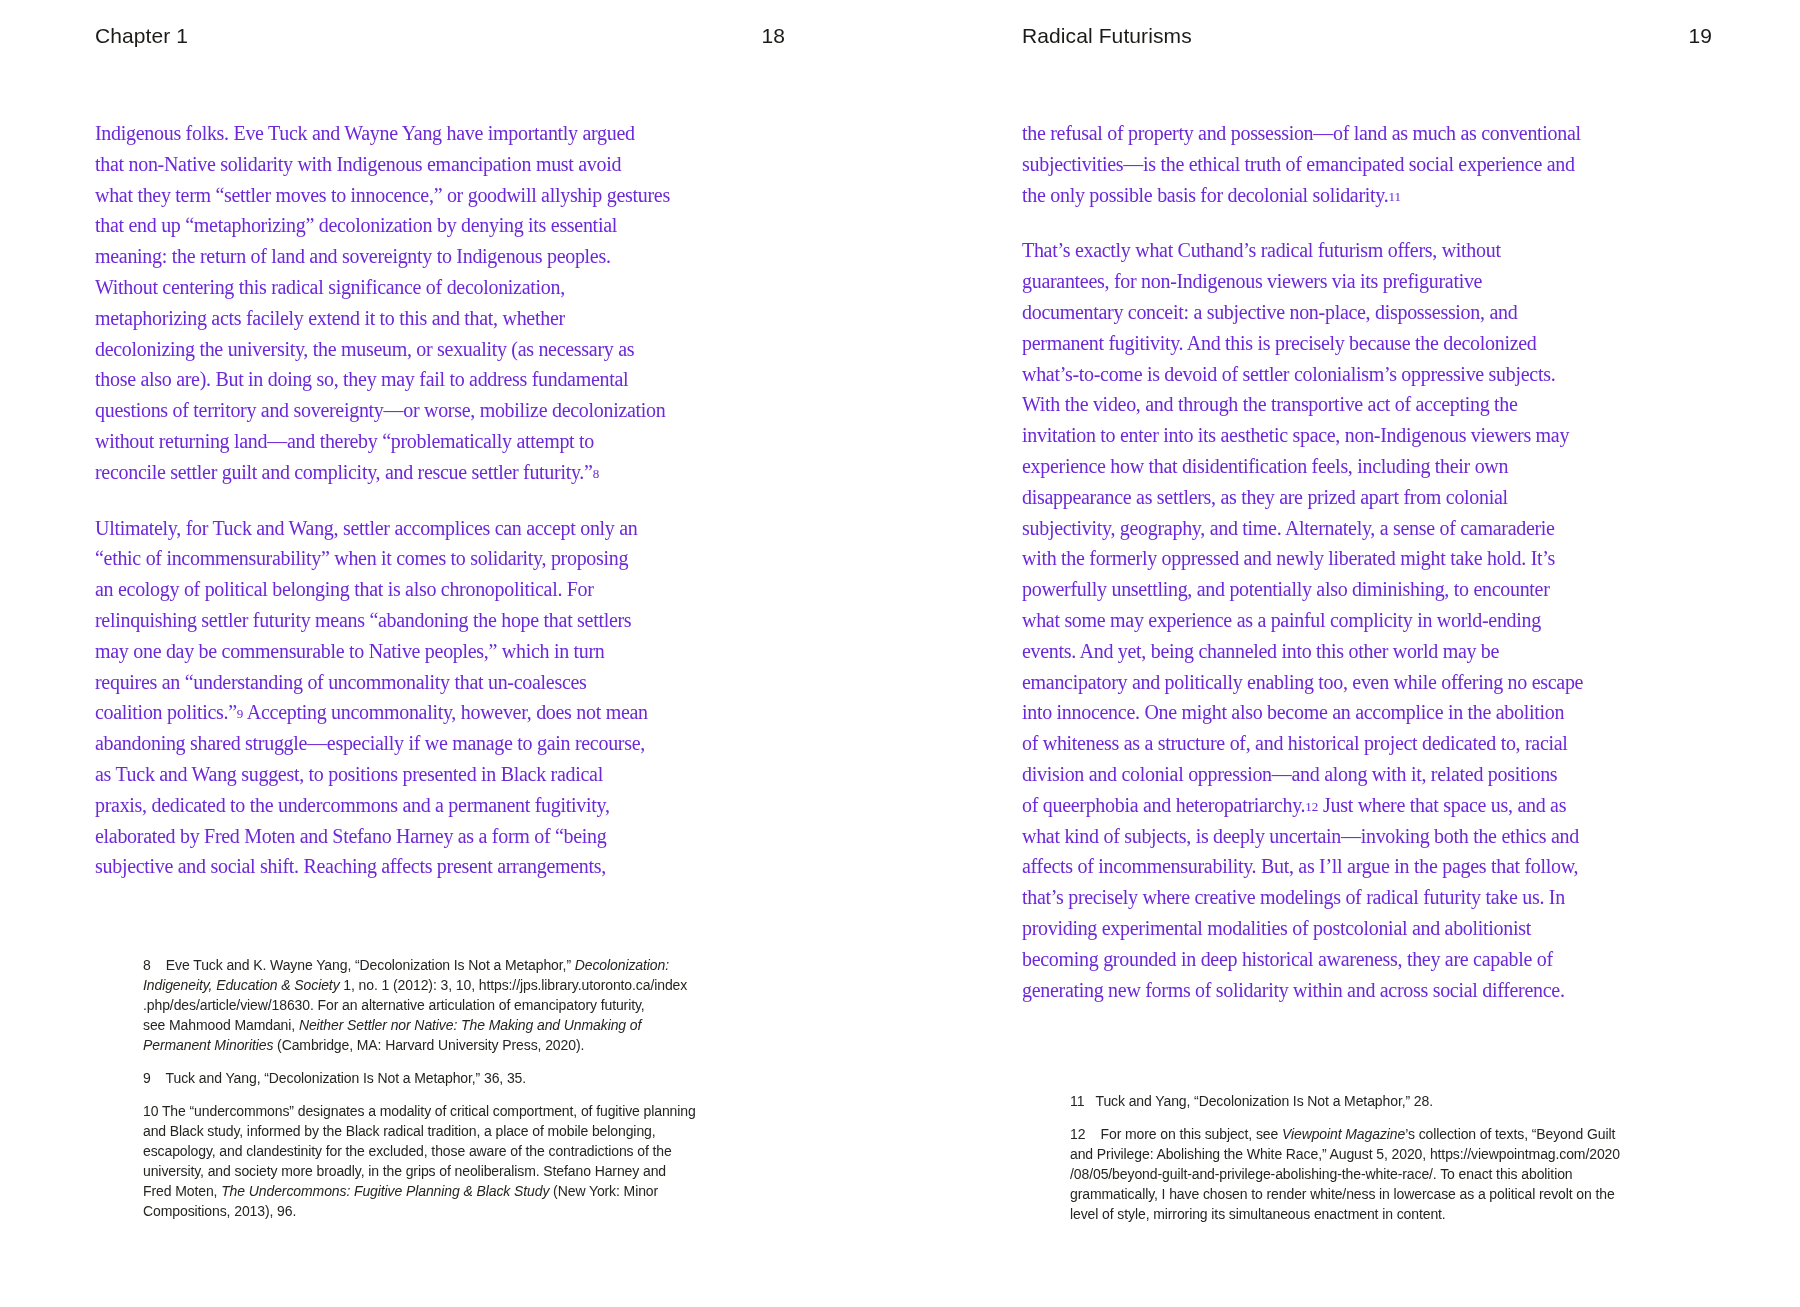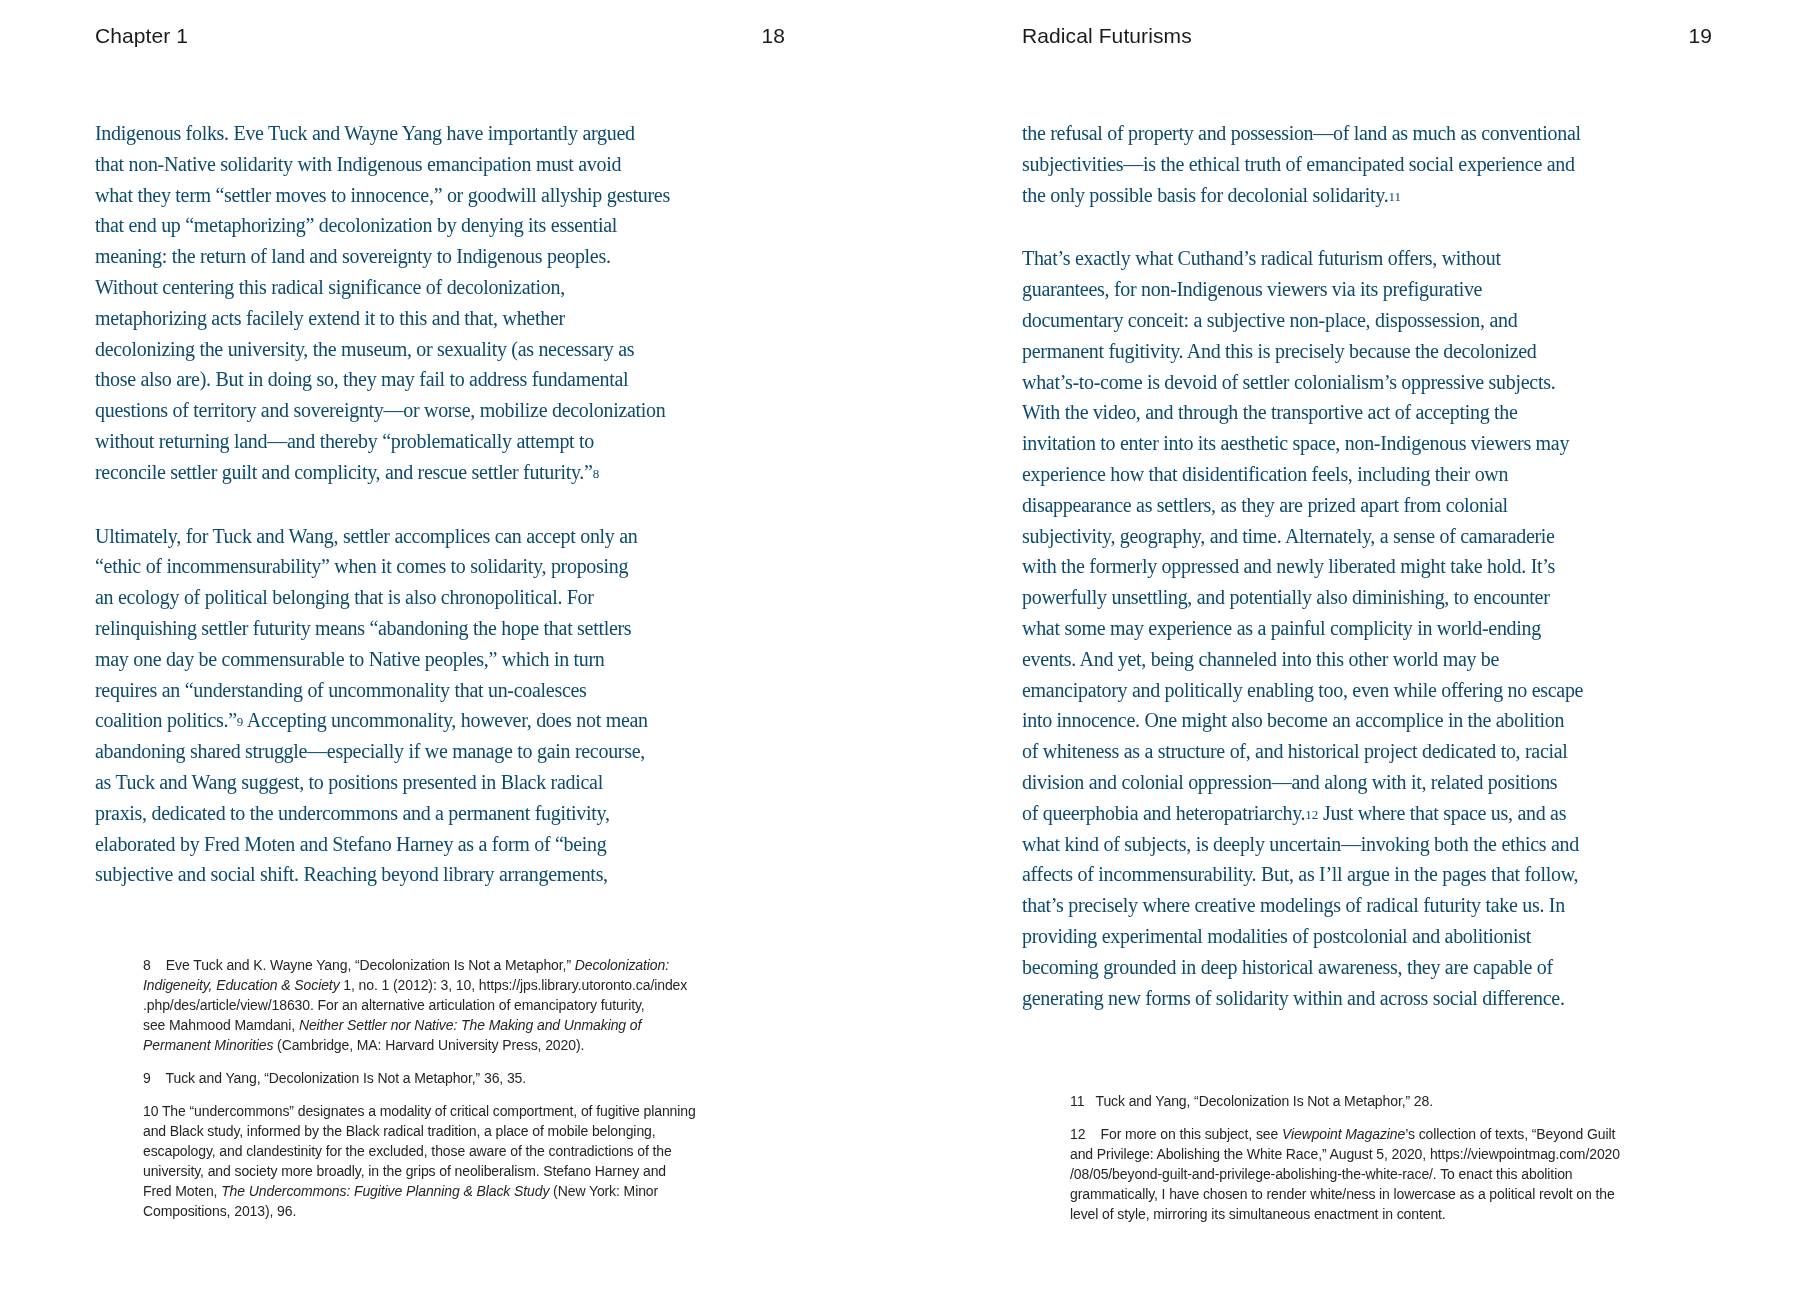--- a/index.html
+++ b/index.html
@@ -19,23 +19,23 @@
     display: flex; justify-content: space-between; align-items: flex-end;
     font-family: "Liberation Sans", "DejaVu Sans", sans-serif;
     font-size: 21px; line-height: 24px; letter-spacing: 0.1px;
     color: #1c1b19;
   }
 
   .body-text {
     position: absolute; left: 0; top: 118px; width: 690px;
     font-family: "Liberation Serif", "DejaVu Serif", serif;
     font-size: 20px; letter-spacing: -0.3px;
-    color: #0c4a6e;
+    color: #6d28d9;
   }
-  .para + .para { margin-top: 33px; }
+  .para + .para { margin-top: 25px; }
   .bl { height: 30.8px; line-height: 30.8px; white-space: pre; }
   .sup {
     font-size: 13px; letter-spacing: 0;
     vertical-align: baseline; position: relative; top: -1px;
   }
 
   .footnotes {
     position: absolute; left: 48px; width: 625px;
     font-family: "Liberation Sans", "DejaVu Sans", sans-serif;
     font-size: 14px; letter-spacing: -0.1px;
@@ -75,21 +75,21 @@
         <div class="bl"><span>“ethic of incommensurability” when it comes to solidarity, proposing</span></div>
         <div class="bl"><span>an ecology of political belonging that is also chronopolitical. For</span></div>
         <div class="bl"><span>relinquishing settler futurity means “abandoning the hope that settlers</span></div>
         <div class="bl"><span>may one day be commensurable to Native peoples,” which in turn</span></div>
         <div class="bl"><span>requires an “understanding of uncommonality that un-coalesces</span></div>
         <div class="bl"><span>coalition politics.”</span><span class="sup">9</span><span> Accepting uncommonality, however, does not mean</span></div>
         <div class="bl"><span>abandoning shared struggle—especially if we manage to gain recourse,</span></div>
         <div class="bl"><span>as Tuck and Wang suggest, to positions presented in Black radical</span></div>
         <div class="bl"><span>praxis, dedicated to the undercommons and a permanent fugitivity,</span></div>
         <div class="bl"><span>elaborated by Fred Moten and Stefano Harney as a form of “being</span></div>
-        <div class="bl"><span>subjective and social shift. Reaching beyond library arrangements,</span></div>
+        <div class="bl"><span>subjective and social shift. Reaching affects present arrangements,</span></div>
       </div>
     </div>
   <div class="footnotes">
       <div class="note">
         <div class="fl"><span>8    Eve Tuck and K. Wayne Yang, “Decolonization Is Not a Metaphor,” </span><em>Decolonization:</em></div>
         <div class="fl"><em>Indigeneity, Education &amp; Society</em><span> 1, no. 1 (2012): 3, 10, https://jps.library.utoronto.ca/index</span></div>
         <div class="fl"><span>.php/des/article/view/18630. For an alternative articulation of emancipatory futurity,</span></div>
         <div class="fl"><span>see Mahmood Mamdani, </span><em>Neither Settler nor Native: The Making and Unmaking of</em></div>
         <div class="fl"><em>Permanent Minorities</em><span> (Cambridge, MA: Harvard University Press, 2020).</span></div>
       </div>

